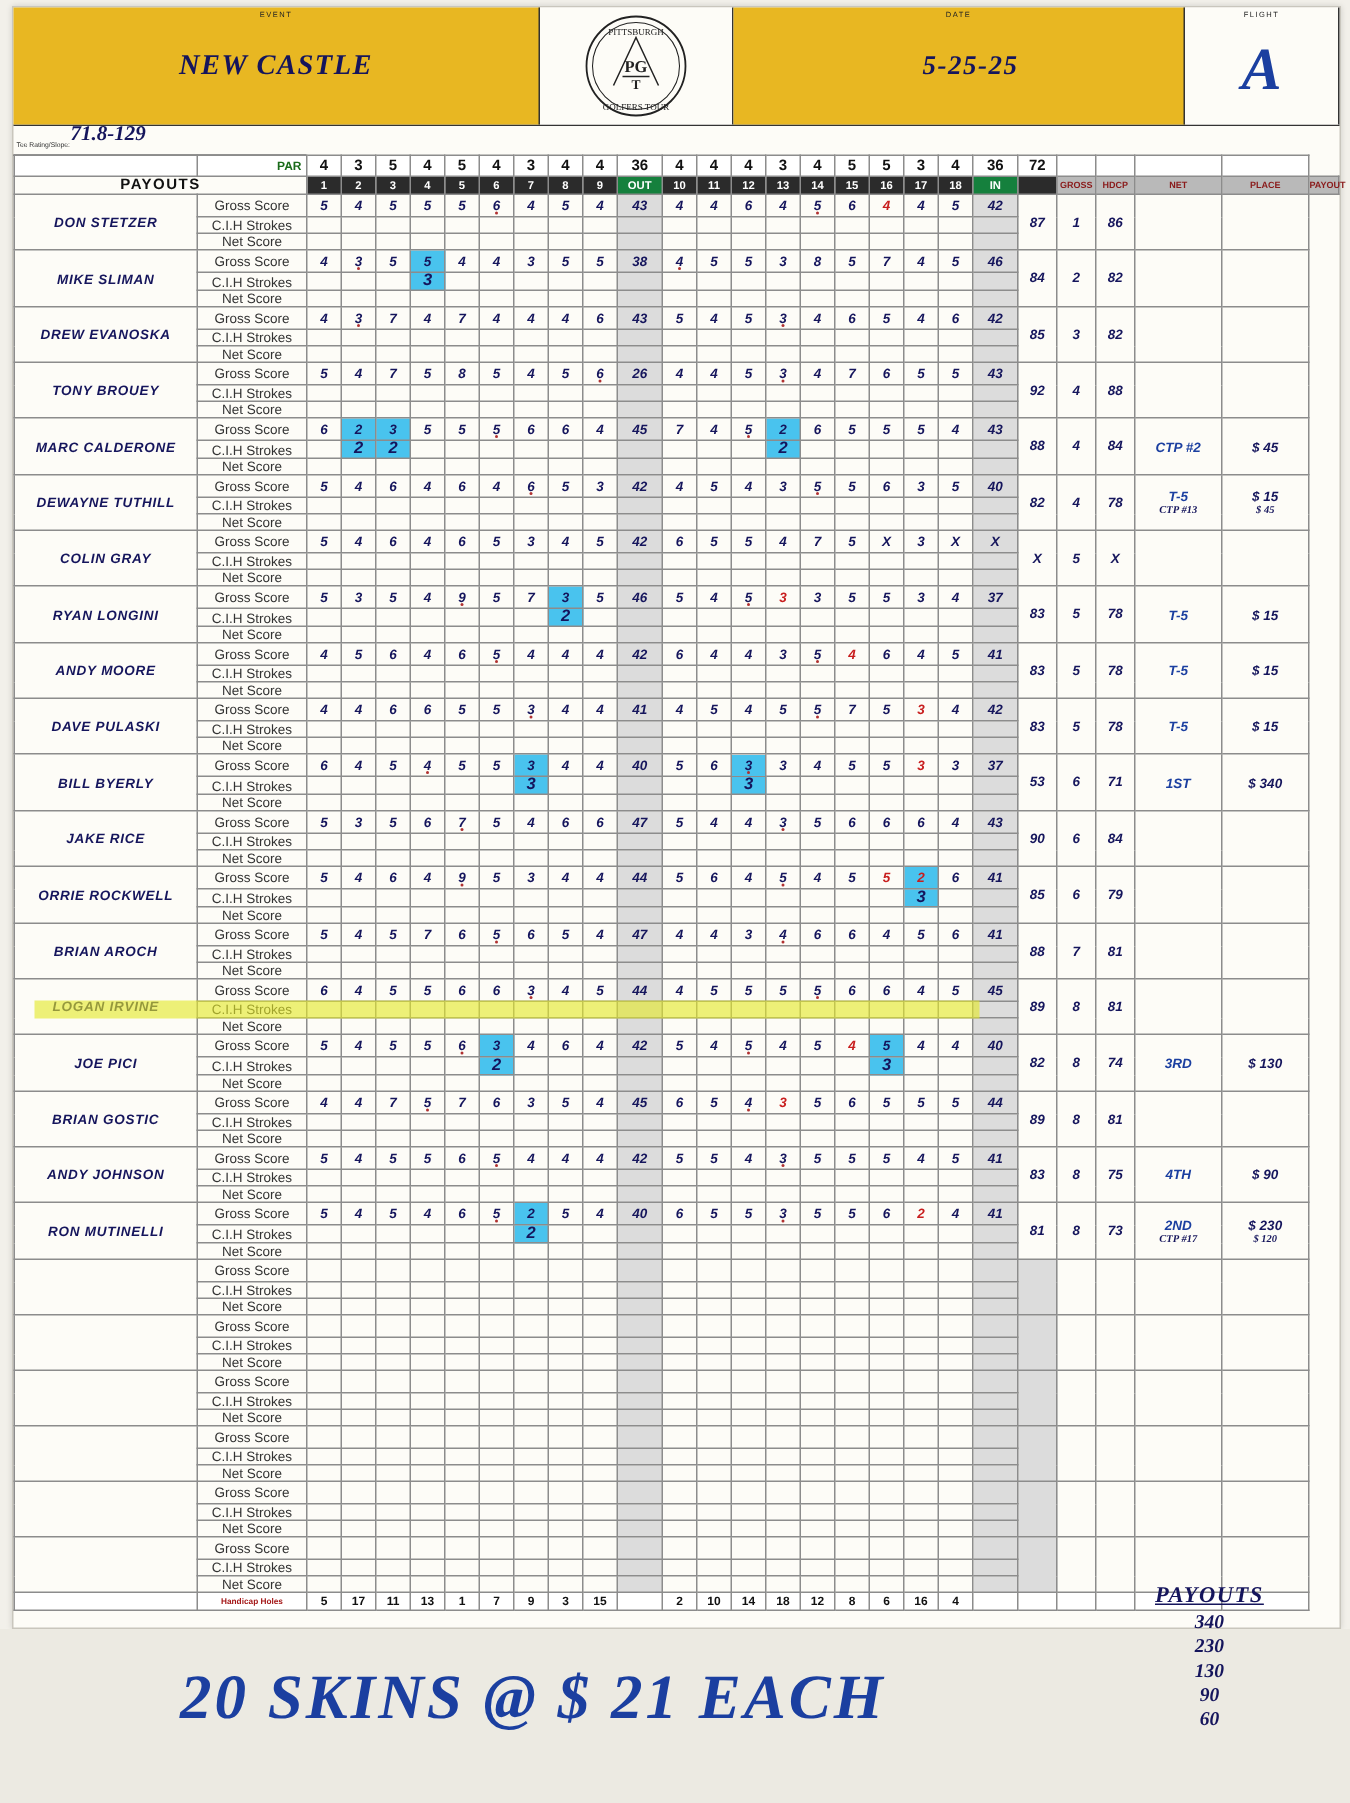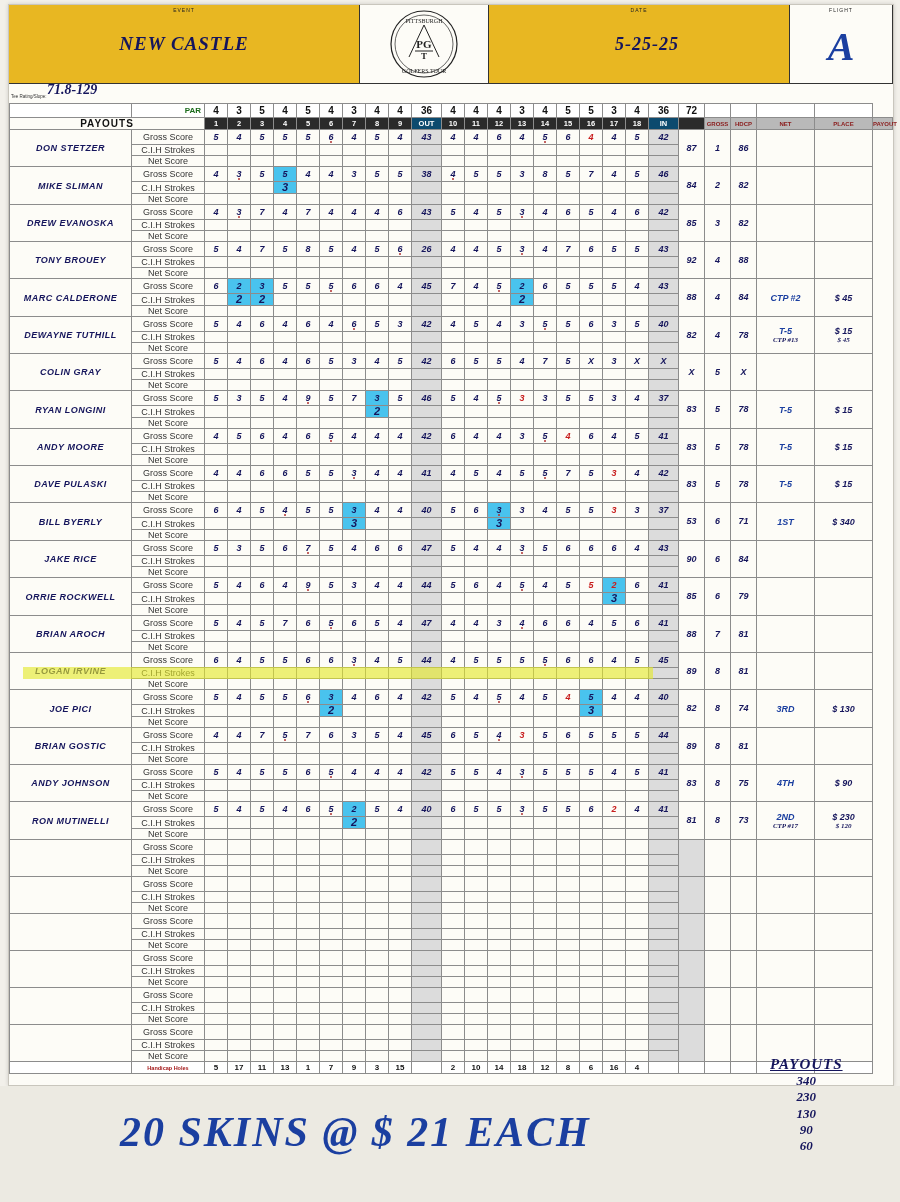--- a/index.html
+++ b/index.html
@@ -74,21 +74,21 @@
   
   tr.parrow td{height:13px;font-weight:bold;font-size:10px;color:#111;background:#fff;}
   tr.parrow td.lbl{
     font-size:8px;font-weight:bold;text-align:right;padding-right:3px;color:#1a6b1a;
   }
   
   tr.holerow td{height:11px;background:#2b2b2b;color:#fff;font-size:7.5px;font-weight:bold;}
   tr.holerow td.playerhdr{
     background:#fdfcf7;color:#111;font-size:10px;font-weight:bold;letter-spacing:1px;
   }
-  tr.holerow td.outin{background:#0c4a6e;color:#fff;}
+  tr.holerow td.outin{background:#15803d;color:#fff;}
   tr.holerow td.gross,tr.holerow td.hdcp,tr.holerow td.net{
     background:#b9b9b9;color:#8a1a1a;font-size:6px;font-weight:bold;
   }
   tr.holerow td.plc,tr.holerow td.pyt{
     background:#b9b9b9;color:#8a1a1a;font-size:6px;font-weight:bold;
   }
   
   .pname{
     font-family:"Liberation Serif",serif;font-style:italic;font-weight:bold;
     font-size:13px;color:#15155c;text-align:left;padding-left:6px;

